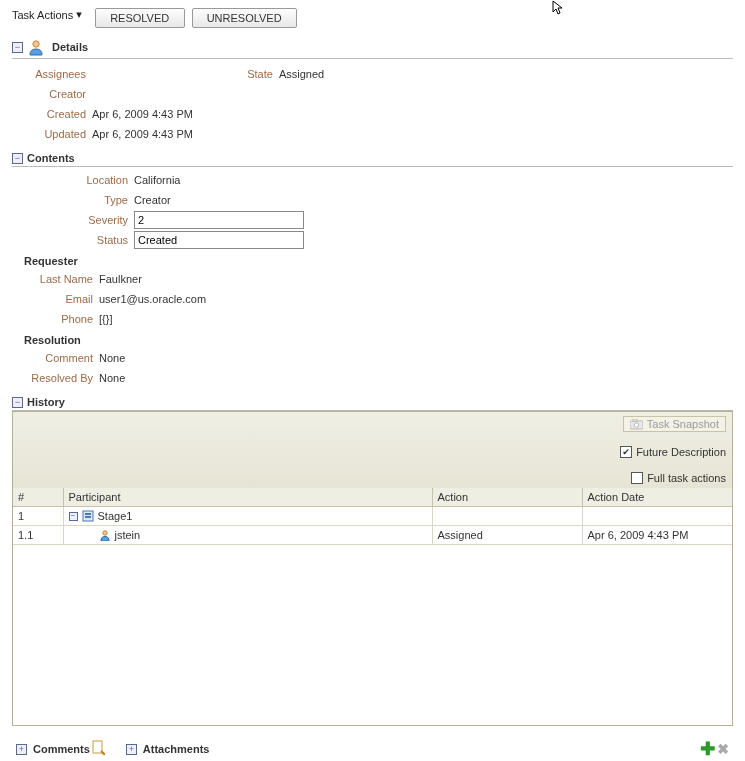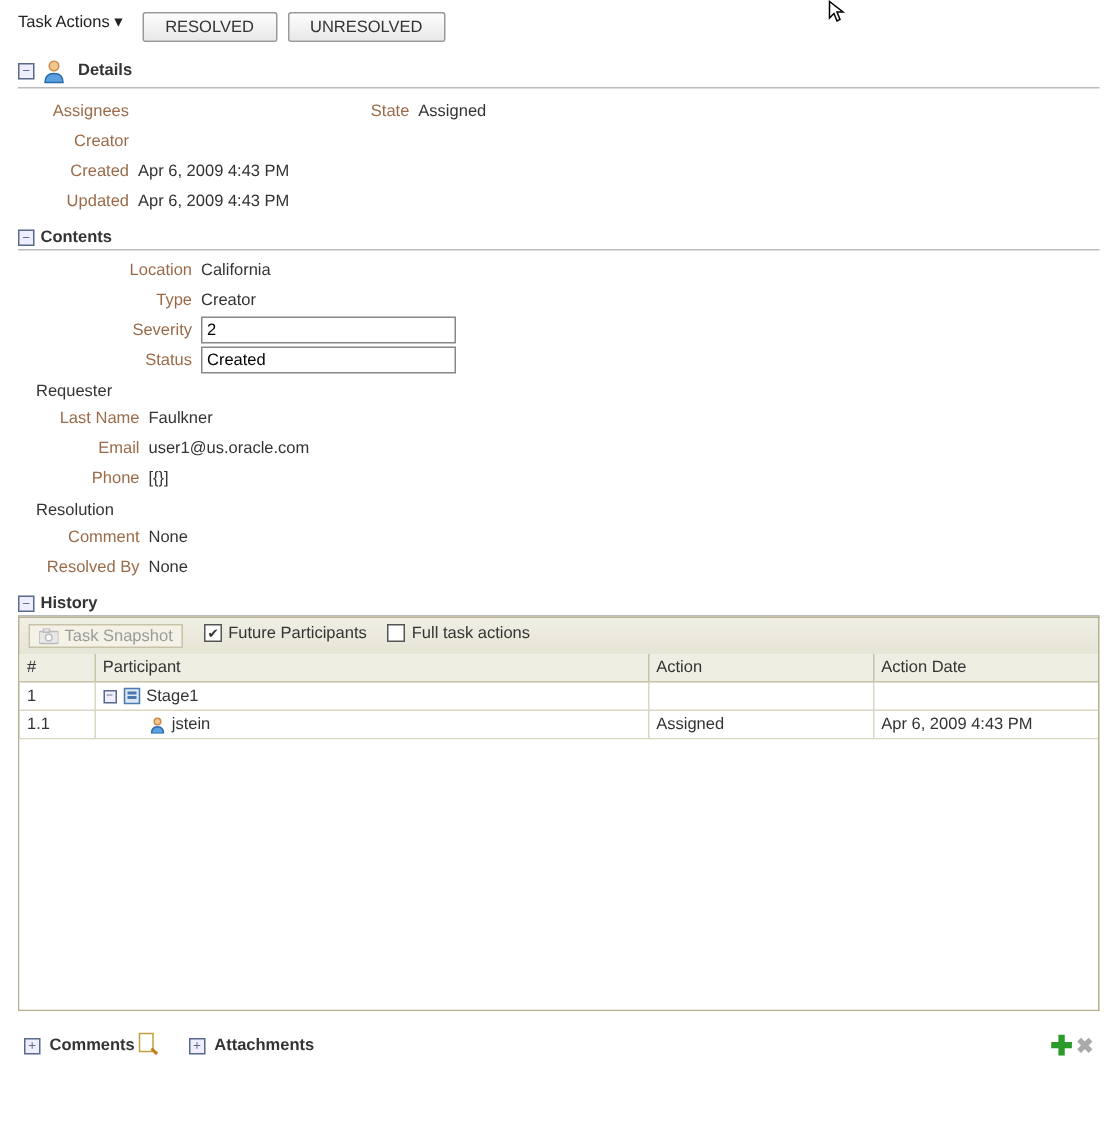--- a/index.html
+++ b/index.html
@@ -90,33 +90,34 @@
   .input {
     border: 1px solid #888;
     padding: 1px 3px;
     font-size: 11px;
     height: 18px;
     background: #fff;
   }
   .input.w40 { width: 36px; }
   .input.w170 { width: 170px; }
   .subhead {
-    font-weight: normal;
+    font-weight: bold;
     color: #333;
     margin-top: 4px;
     margin-left: 6px;
   }
   .history-toolbar {
     background: linear-gradient(#f0efe5,#e6e4d4);
     border: 1px solid #b5b090;
     border-bottom: none;
     display: flex;
-    align-items: flex-start;
+    align-items: flex-end;
     gap: 14px;
     padding: 4px 6px;
+    flex-direction: column;
   }
   .snap-btn {
     display: flex;
     align-items: center;
     gap: 4px;
     color: #9a9a9a;
     border: 1px solid #c7c3a8;
     padding: 1px 6px;
     background: #f4f2e6;
     cursor: default;
@@ -312,21 +313,21 @@
       <svg width="13" height="11" viewBox="0 0 13 11">
           <rect x="0" y="2" width="13" height="8" rx="1" fill="#e8e8e8" stroke="#bbb"></rect>
           <circle cx="6.5" cy="6" r="2.2" fill="#fff" stroke="#bbb"></circle>
           <rect x="3" y="0" width="4" height="2.5" fill="#e8e8e8" stroke="#bbb"></rect>
         </svg>
     </span>
     <span>Task Snapshot</span>
   </div>
   <div class="checkbox-wrap">
     <div class="checkbox">✔</div>
-    <span>Future Participants</span>
+    <span>Future Description</span>
   </div>
   <div class="checkbox-wrap">
     <div class="checkbox"></div>
     <span>Full task actions</span>
   </div>
 </div>
 <div class="history-table">
   <table>
     <colgroup>
         <col style="width:50px">

